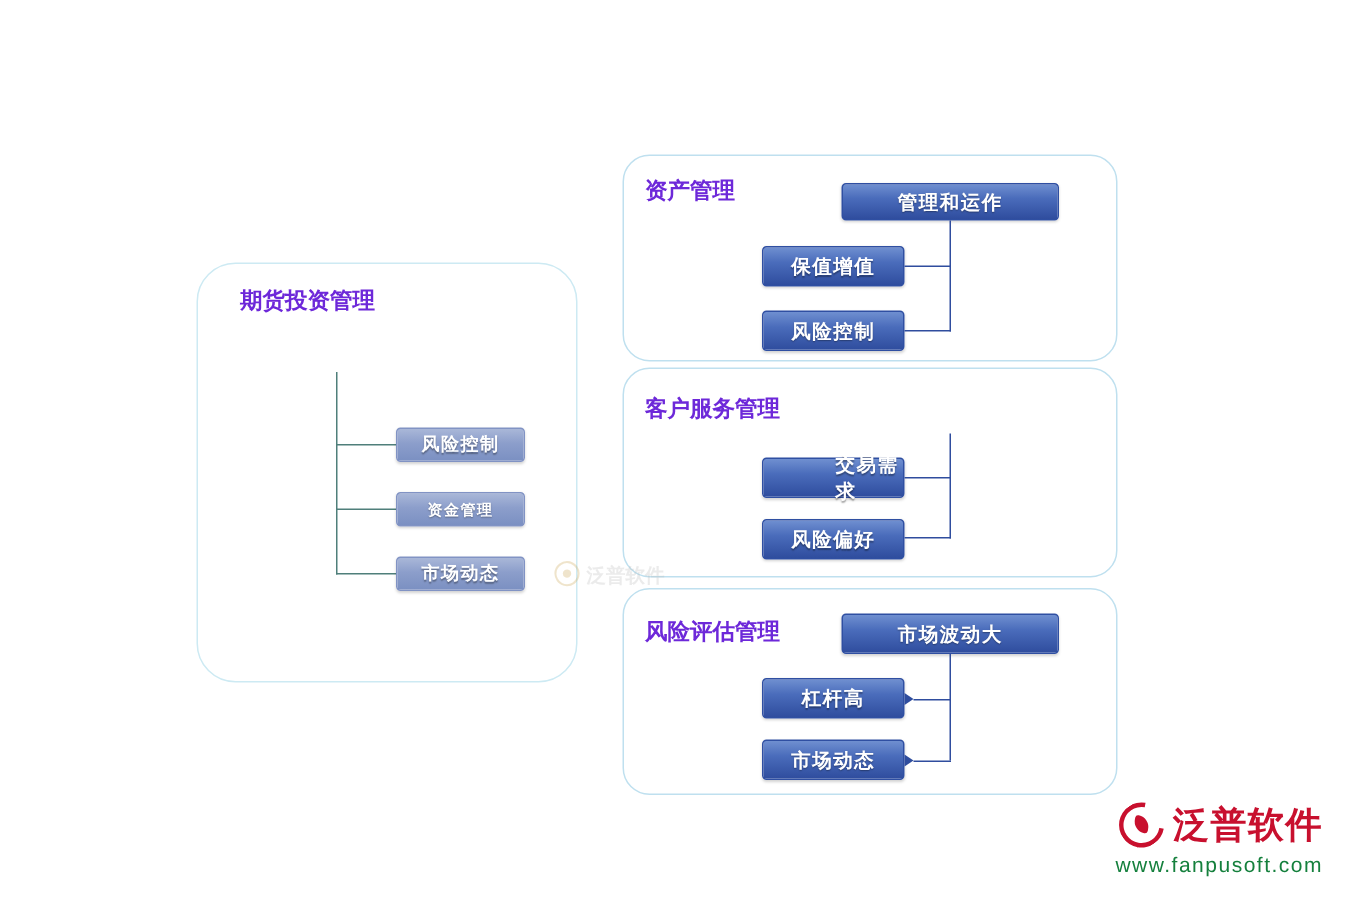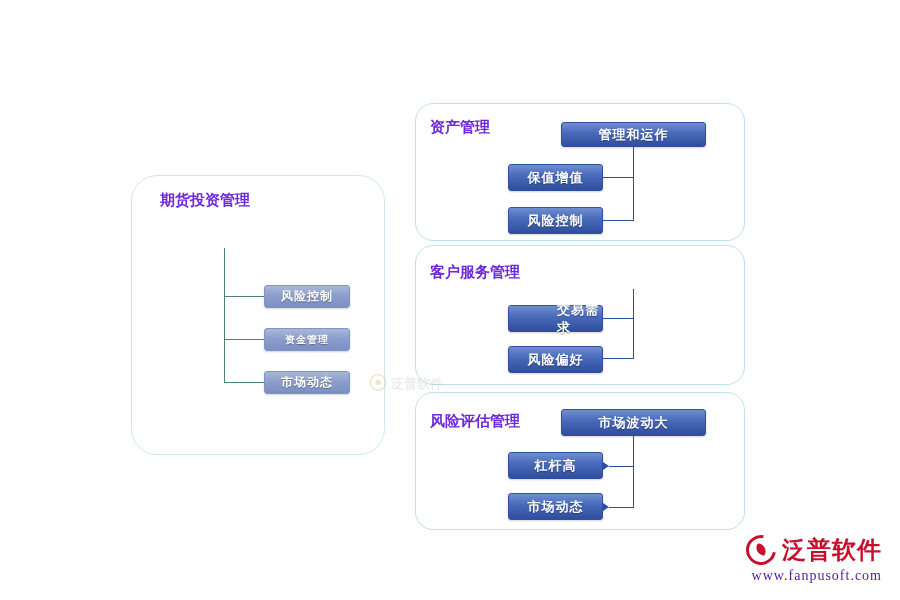--- a/index.html
+++ b/index.html
@@ -150,23 +150,22 @@
   }
   .logo-name {
     font-size: 24px;
     font-weight: bold;
     color: #c8102e;
     letter-spacing: 1px;
   }
   .logo-url {
     margin-top: 2px;
     font-size: 14px;
-    color: #4c1d95;
-    letter-spacing: 1px;
-    font-family: Liberation Serif, serif;
+    color: #15803d;
+    letter-spacing: 1px;
   }
 </style>
 </head>
 <body>
 
 <div id="stage">
 
 
   <div class="panel left" style="left:131px; top:175px; width:254px; height:280px;"></div>
 

